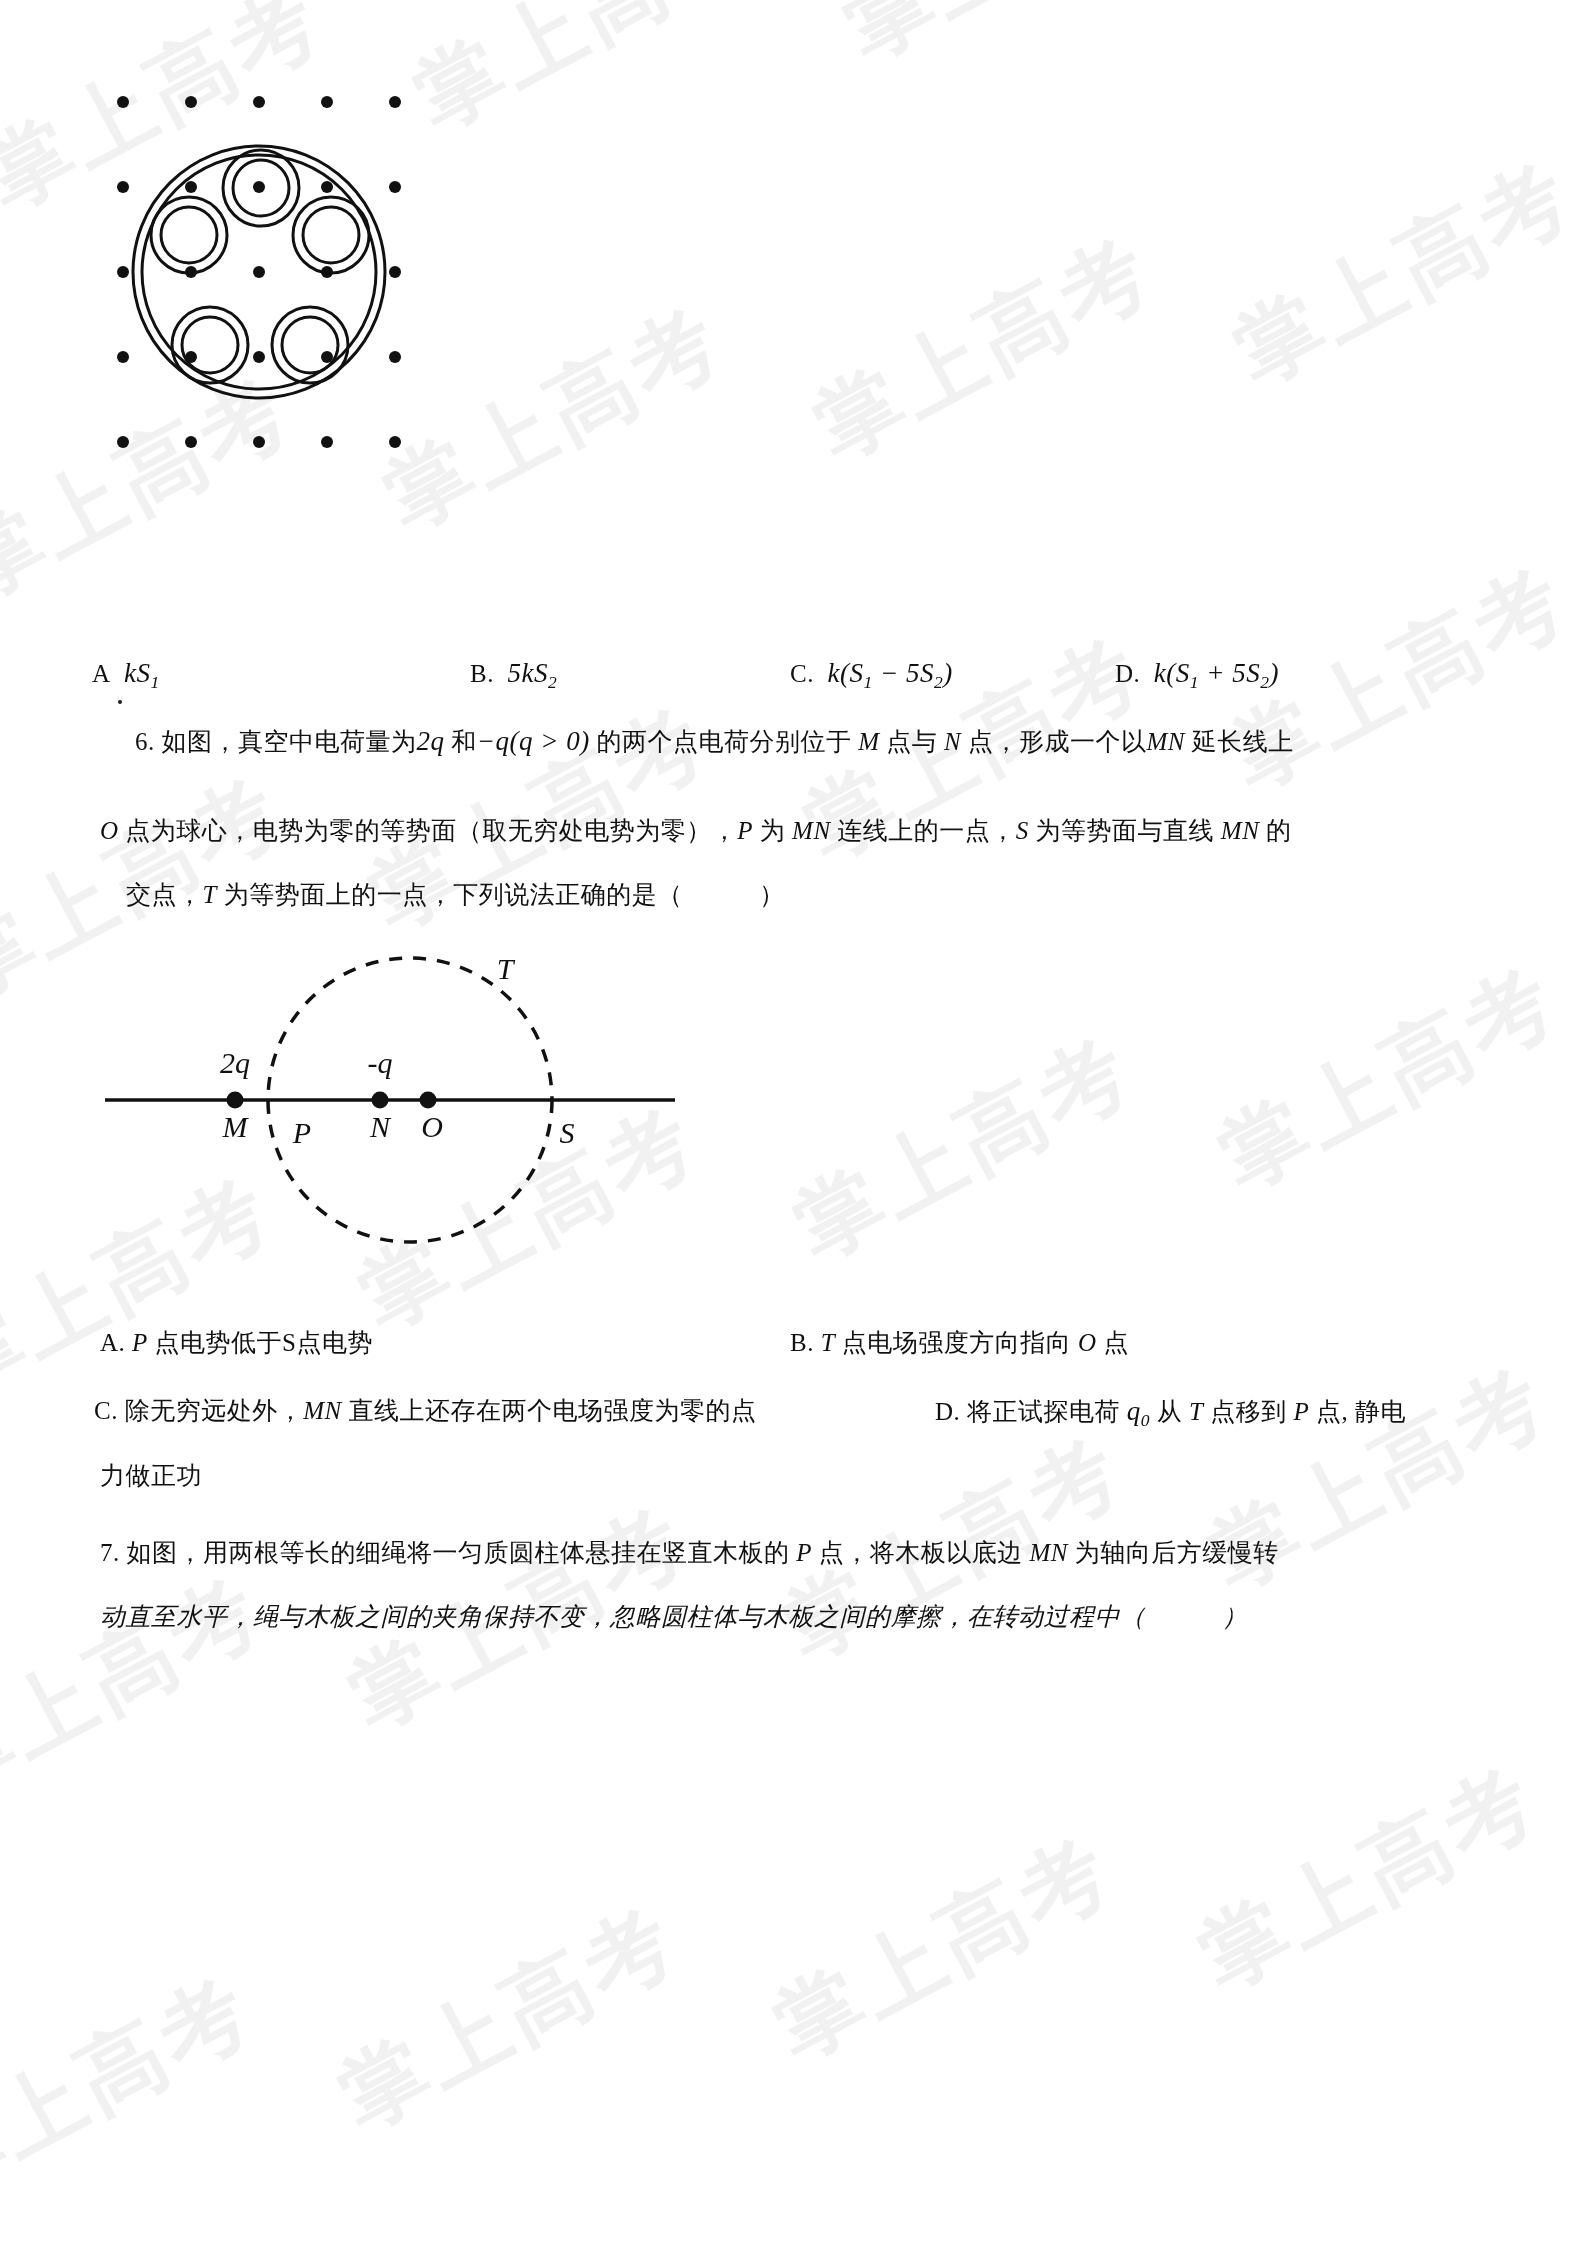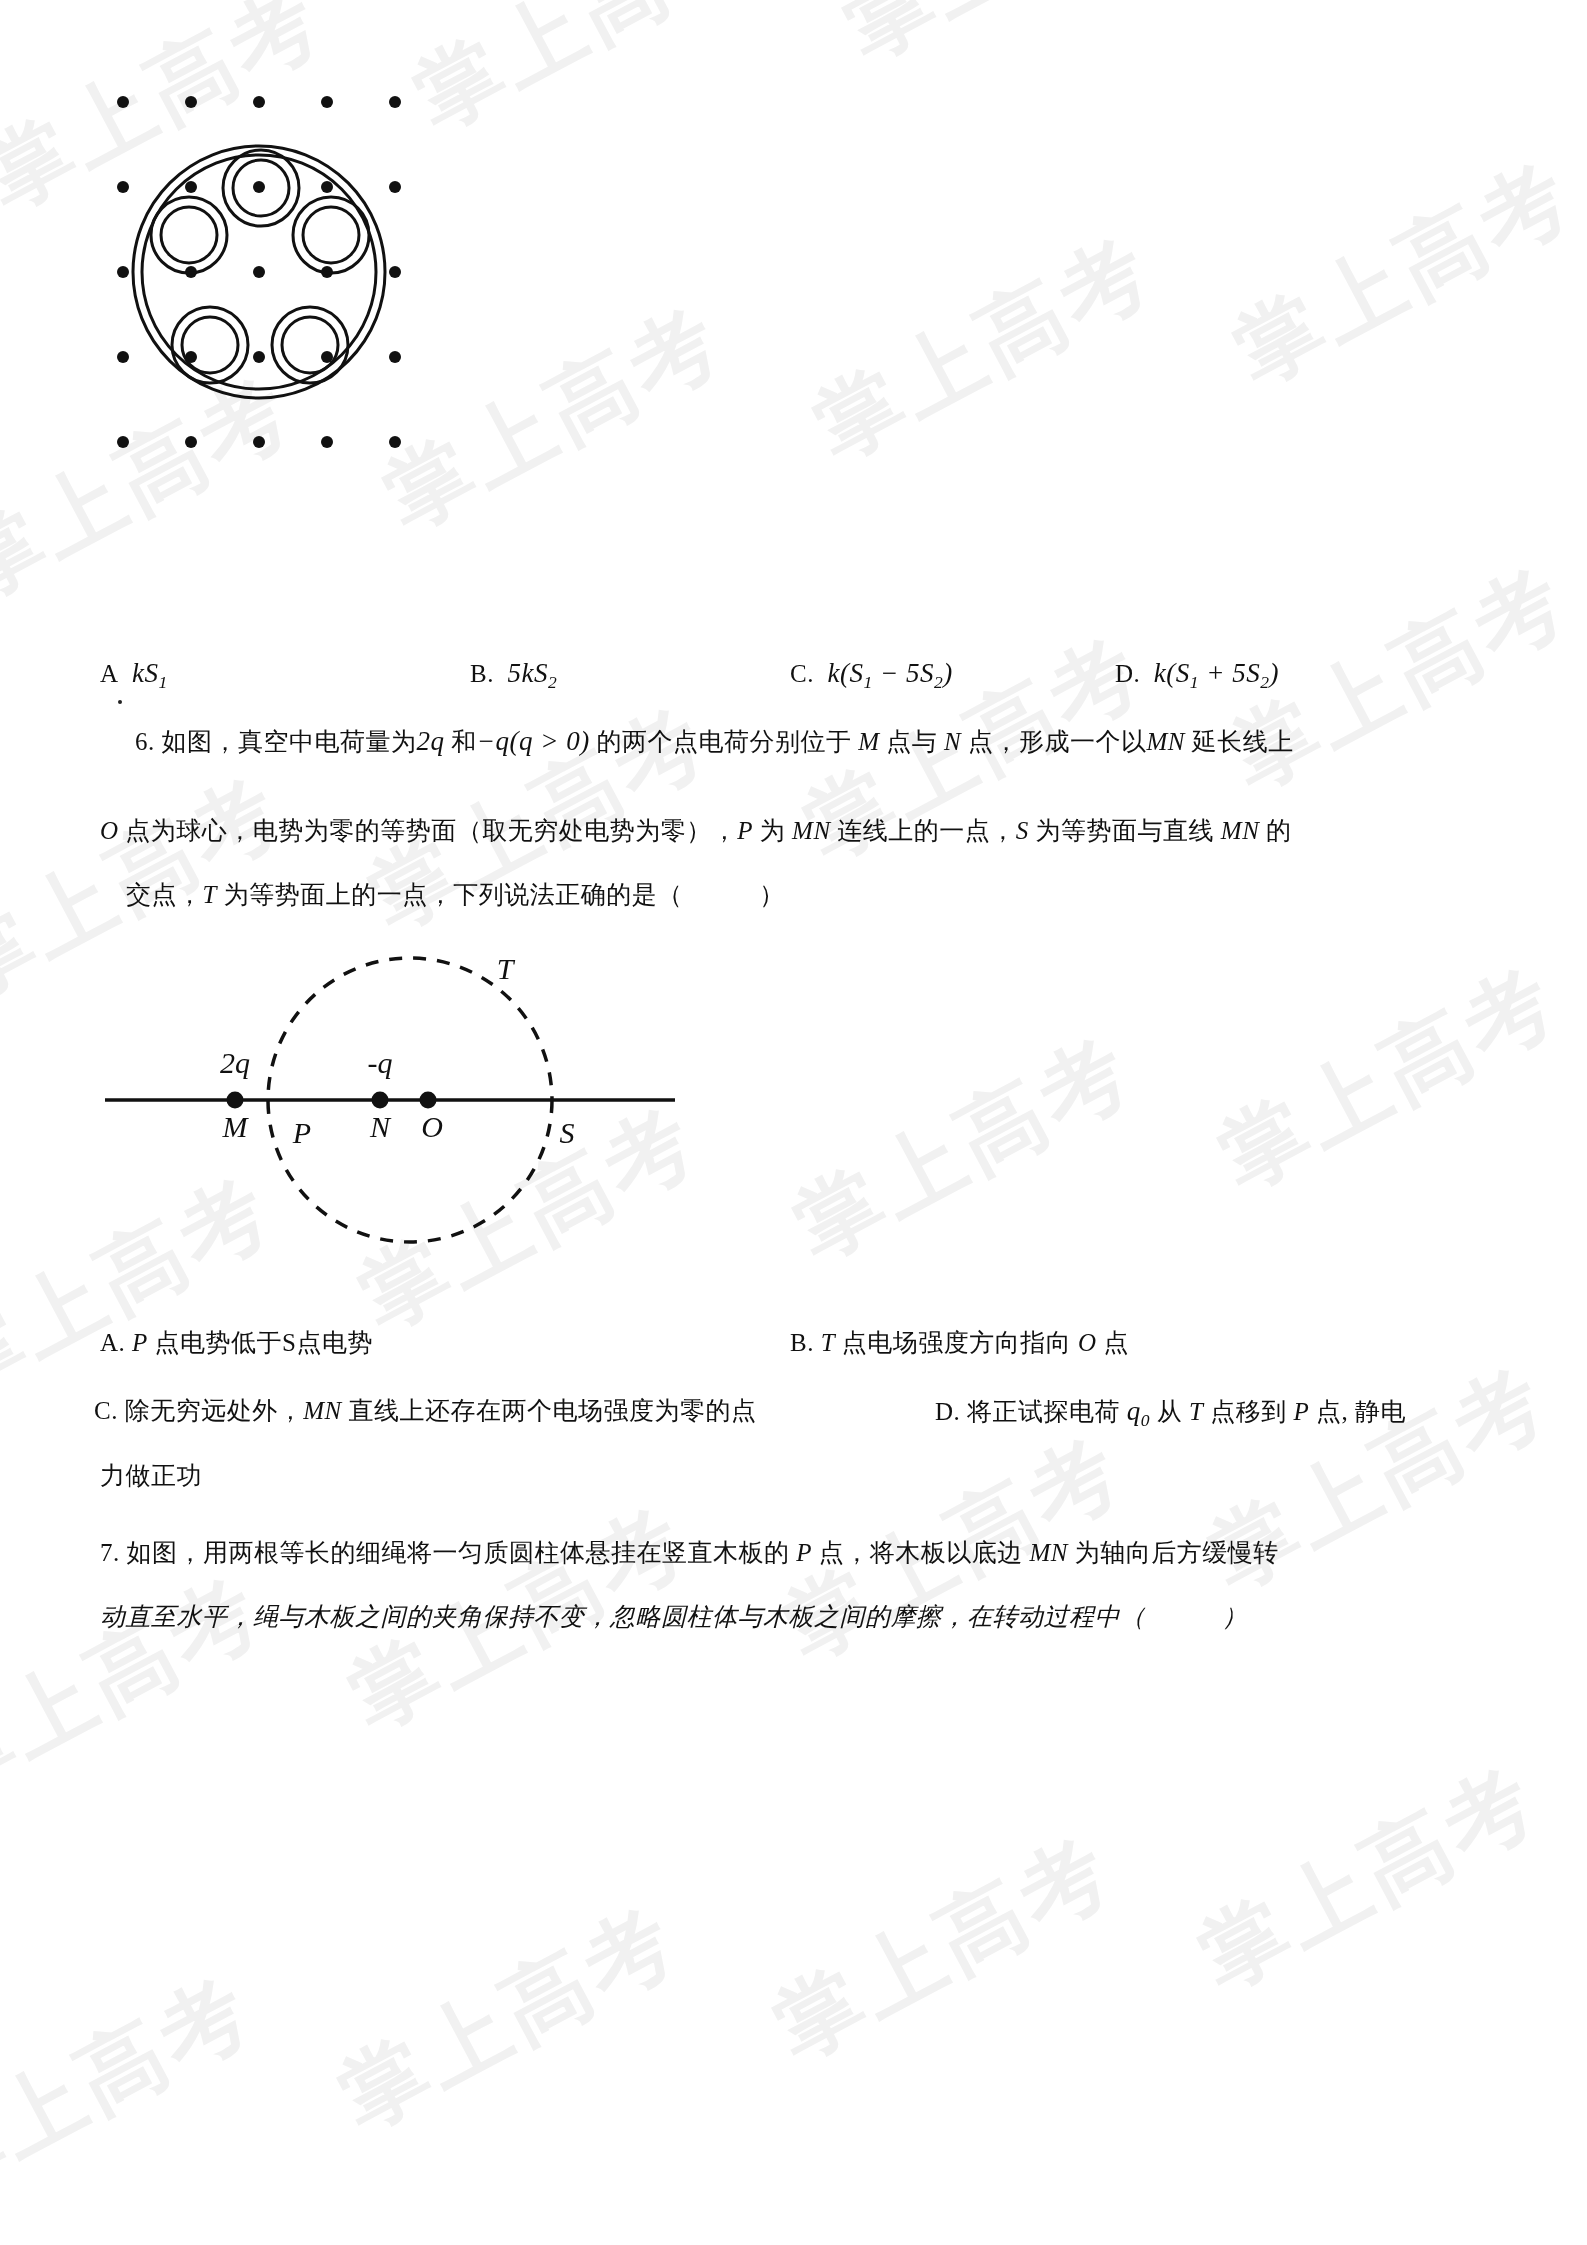--- a/index.html
+++ b/index.html
@@ -165,21 +165,21 @@
 
           <circle cx="115" cy="265" r="38"></circle>
           <circle cx="115" cy="265" r="28"></circle>
 
           <circle cx="215" cy="265" r="38"></circle>
           <circle cx="215" cy="265" r="28"></circle>
         </g>
       </svg>
     </div>
 
-    <div class="opt" style="left:100px; top:658px;">
+    <div class="opt" style="left:92px; top:658px;">
       <span class="opt-lbl">A</span>&nbsp;&nbsp;<span class="mathy">kS<sub>1</sub></span>
     </div>
     <div class="stray-dot" style="left:118px; top:700px;"></div>
 
     <div class="opt" style="left:470px; top:658px;">
       <span class="opt-lbl">B.</span>&nbsp;&nbsp;<span class="mathy">5kS<sub>2</sub></span>
     </div>
 
     <div class="opt" style="left:790px; top:658px;">
       <span class="opt-lbl">C.</span>&nbsp;&nbsp;<span class="mathy">k(S<sub>1</sub> − 5S<sub>2</sub>)</span>

